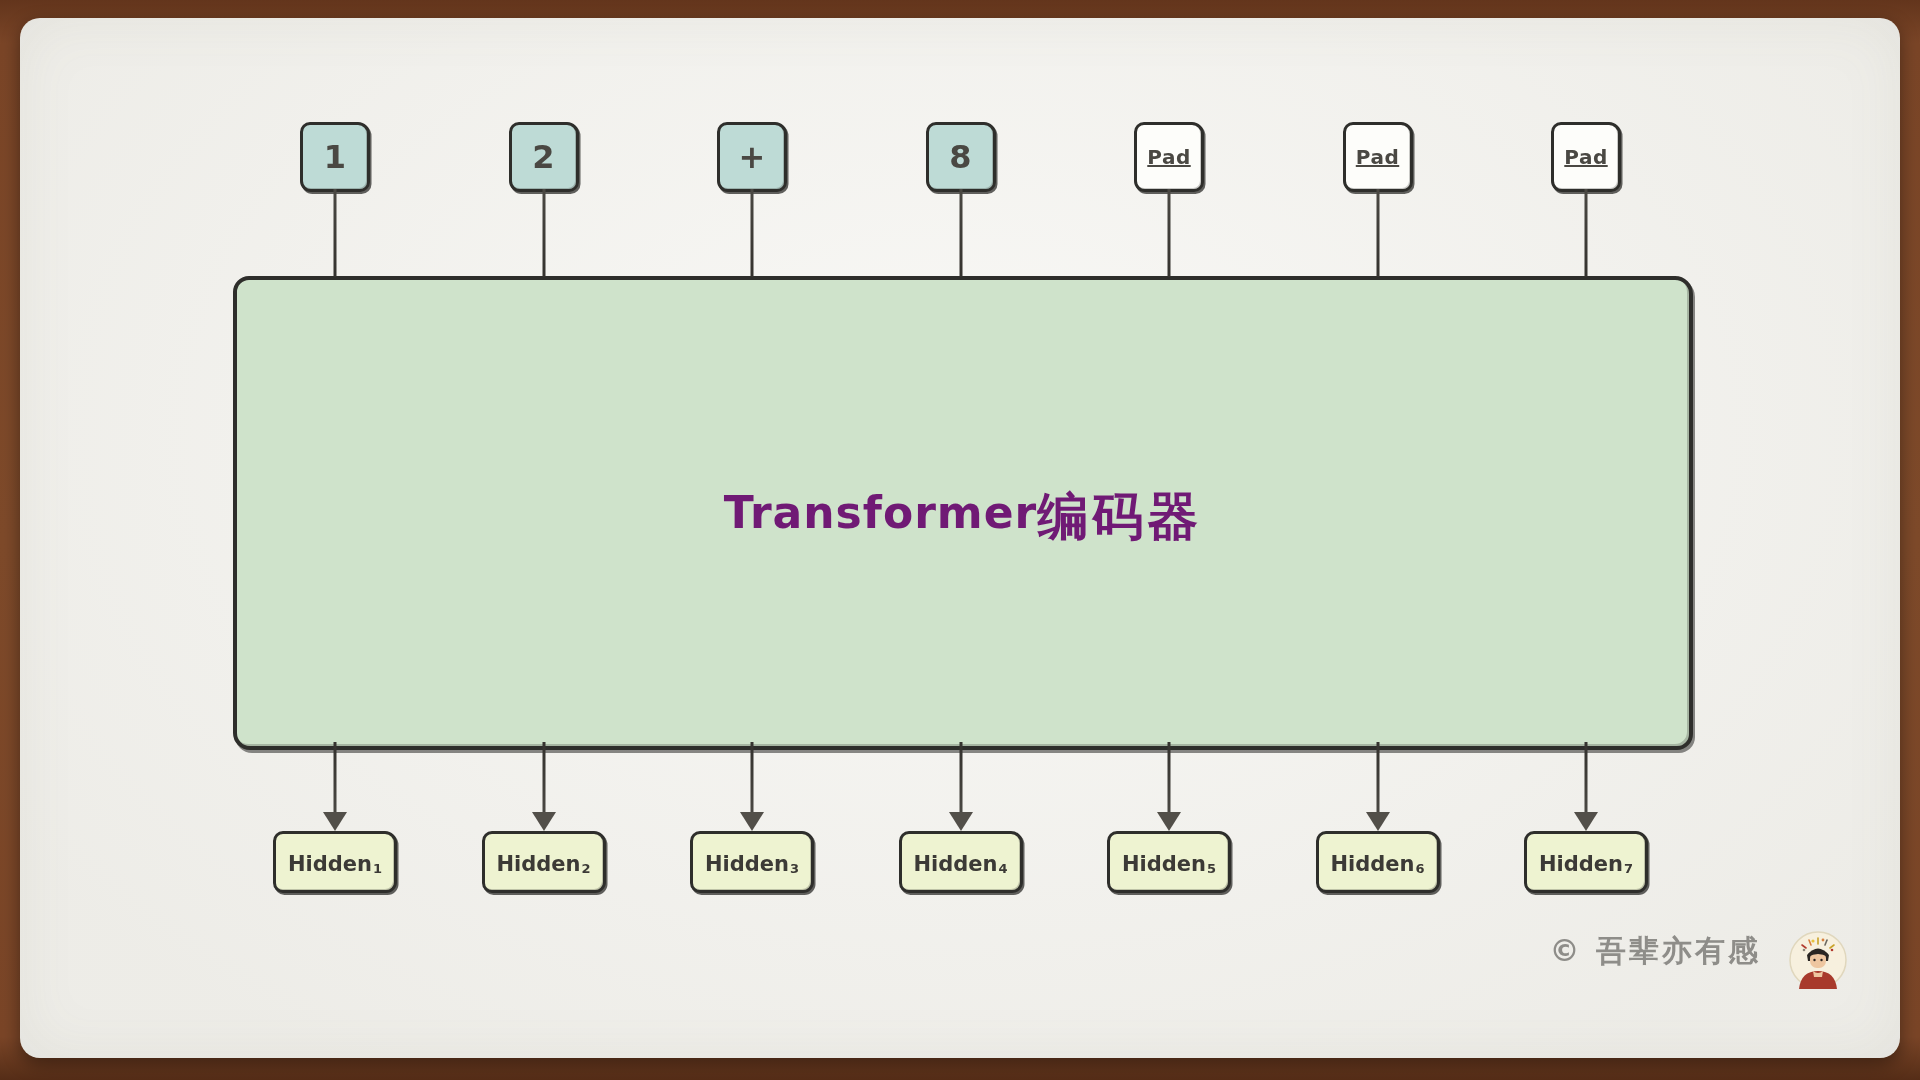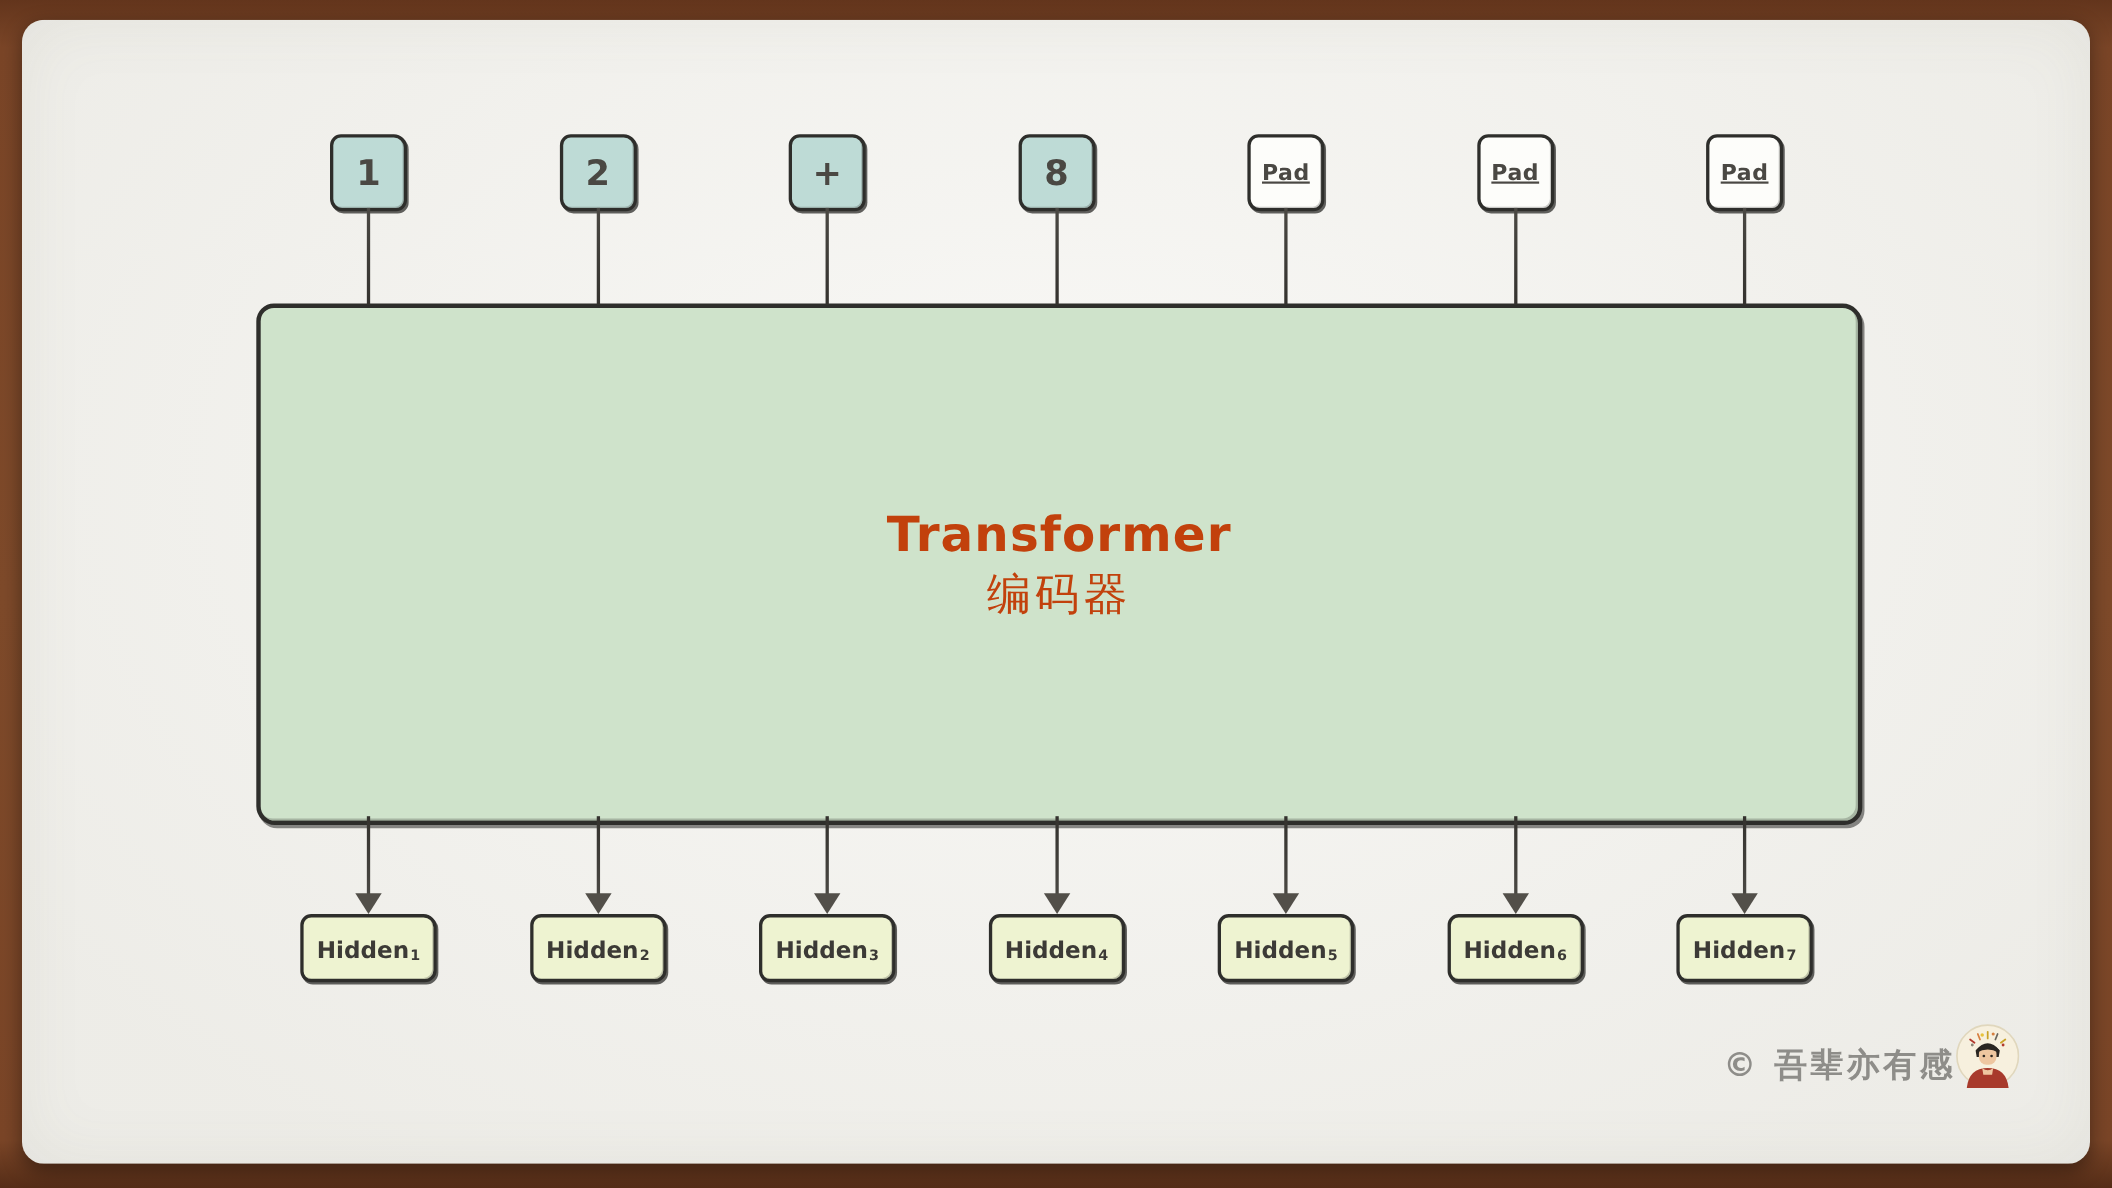--- a/index.html
+++ b/index.html
@@ -37,25 +37,25 @@
     background:linear-gradient(180deg,#4a4843,#34322e);
   }
 
   
   .encoder{
     position:absolute;left:233px;top:276px;width:1452px;height:466px;
     background:var(--encoder-fill);
     border:4px solid var(--stroke);
     border-radius:16px 18px 16px 17px;
     box-shadow:2px 3px 0 rgba(43,43,41,0.55), inset -2px -2px 0 rgba(43,43,41,0.25);
-    display:flex;flex-direction:column;align-items:center;justify-content:center;
-    color:#c2410c;text-align:center;
+    display:flex;flex-direction:row;align-items:center;justify-content:center;
+    color:#701a75;text-align:center;
   }
   .encoder .l1{font-size:44px;font-weight:bold;letter-spacing:1px;line-height:1.1;}
-  .encoder .l2{font-size:40px;font-weight:normal;letter-spacing:4px;margin-top:8px;line-height:1.1;}
+  .encoder .l2{font-size:51px;font-weight:bold;letter-spacing:4px;margin-top:8px;line-height:1.1;}
 
   
   .outline{
     position:absolute;top:742px;height:72px;width:3px;
     transform:translateX(-50%);
     background:linear-gradient(180deg,#34322e,#4a4843);
   }
   .arrowhead{
     position:absolute;top:812px;width:0;height:0;
     transform:translateX(-50%);
@@ -71,22 +71,22 @@
     border-radius:10px 12px 11px 10px;
     box-shadow:1.5px 2px 0 rgba(46,46,43,0.75), inset -1px -1px 0 rgba(46,46,43,0.25);
     display:flex;align-items:baseline;justify-content:center;
     padding-top:18px;box-sizing:border-box;
     font-weight:bold;font-size:21px;color:#3c3a36;
   }
   .hiddenbox sub{font-size:13px;vertical-align:baseline;position:relative;top:2px;margin-left:1px;}
 
   
   .watermark{
-    position:absolute;top:931px;right:84px;
-    display:flex;align-items:flex-end;gap:0;
+    position:absolute;top:931px;right:73px;
+    display:flex;align-items:flex-start;gap:28px;
   }
   .watermark .wmtext{
     font-size:30px;font-weight:bold;letter-spacing:3px;
     color:var(--wm-color);white-space:nowrap;
   }
   .avatar{width:58px;height:58px;display:block;}
 </style>
 </head>
 <body style="--paper: #f2f1ec; --token-fill: #bedbd6; --pad-fill: #fdfdfa; --encoder-fill: #cfe3cb; --hidden-fill: #eef3d1; --stroke: #2e2e2b; --arrow: #524f49; --wm-color: #8e8d89;">
 

